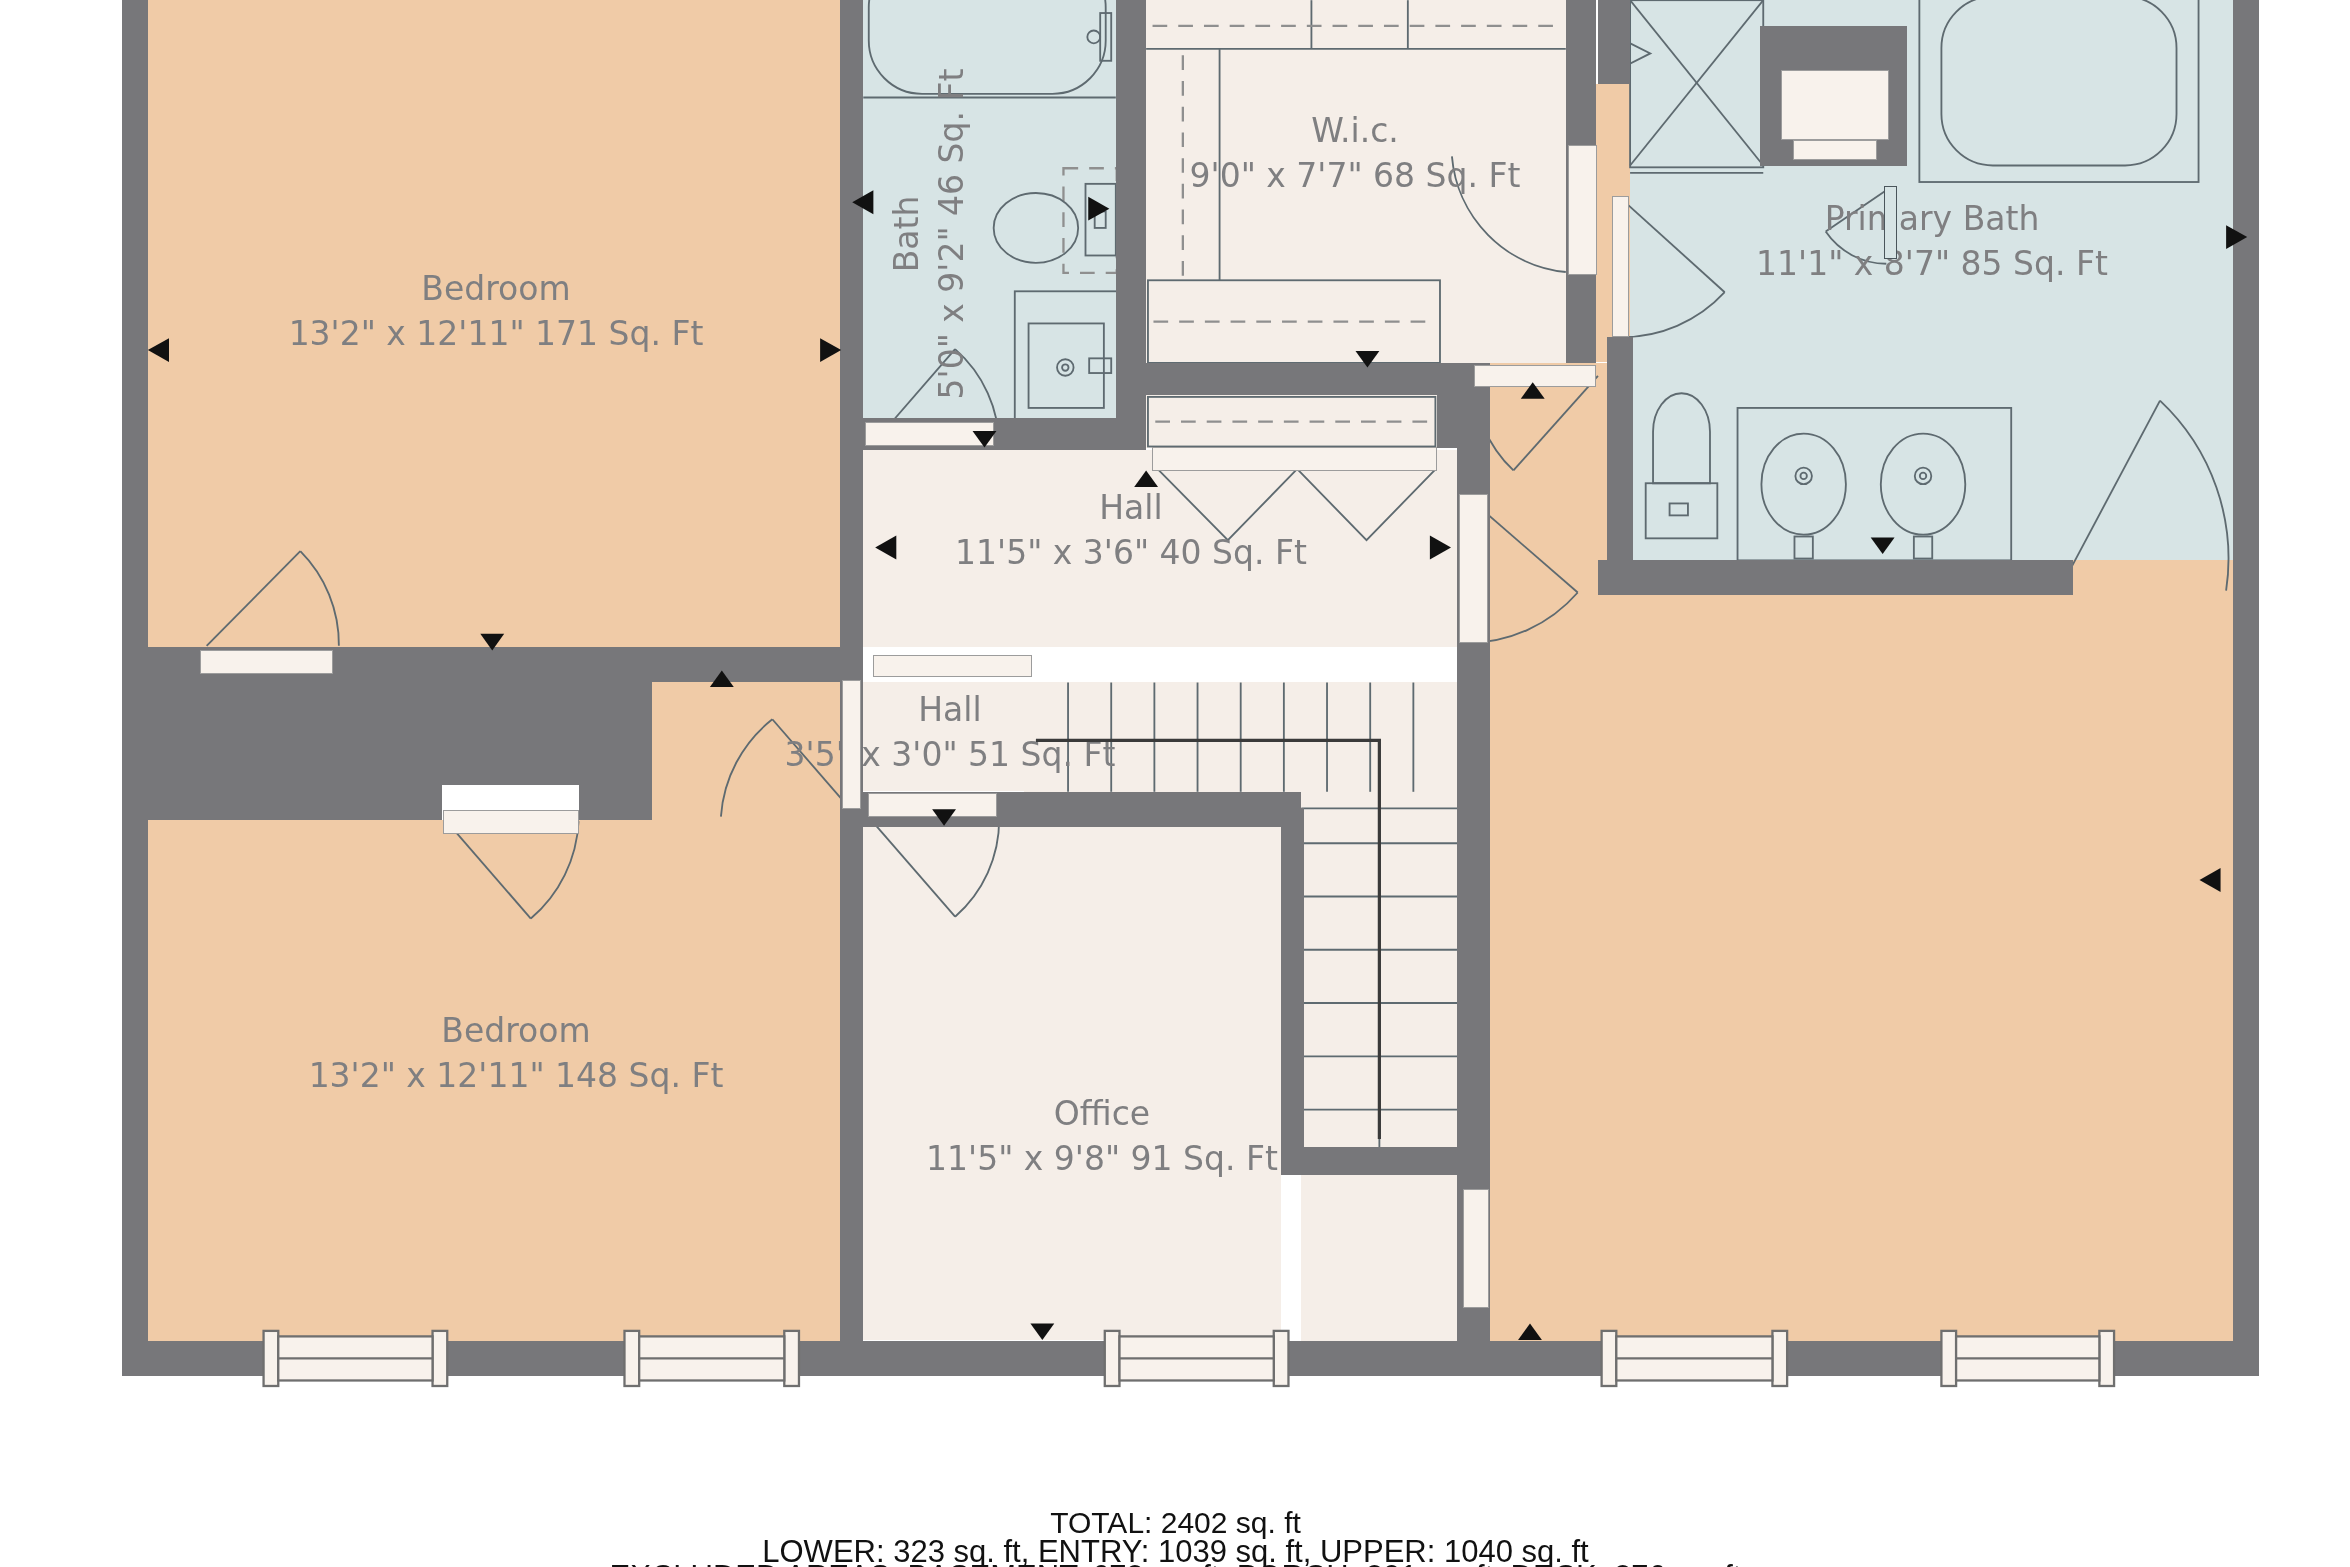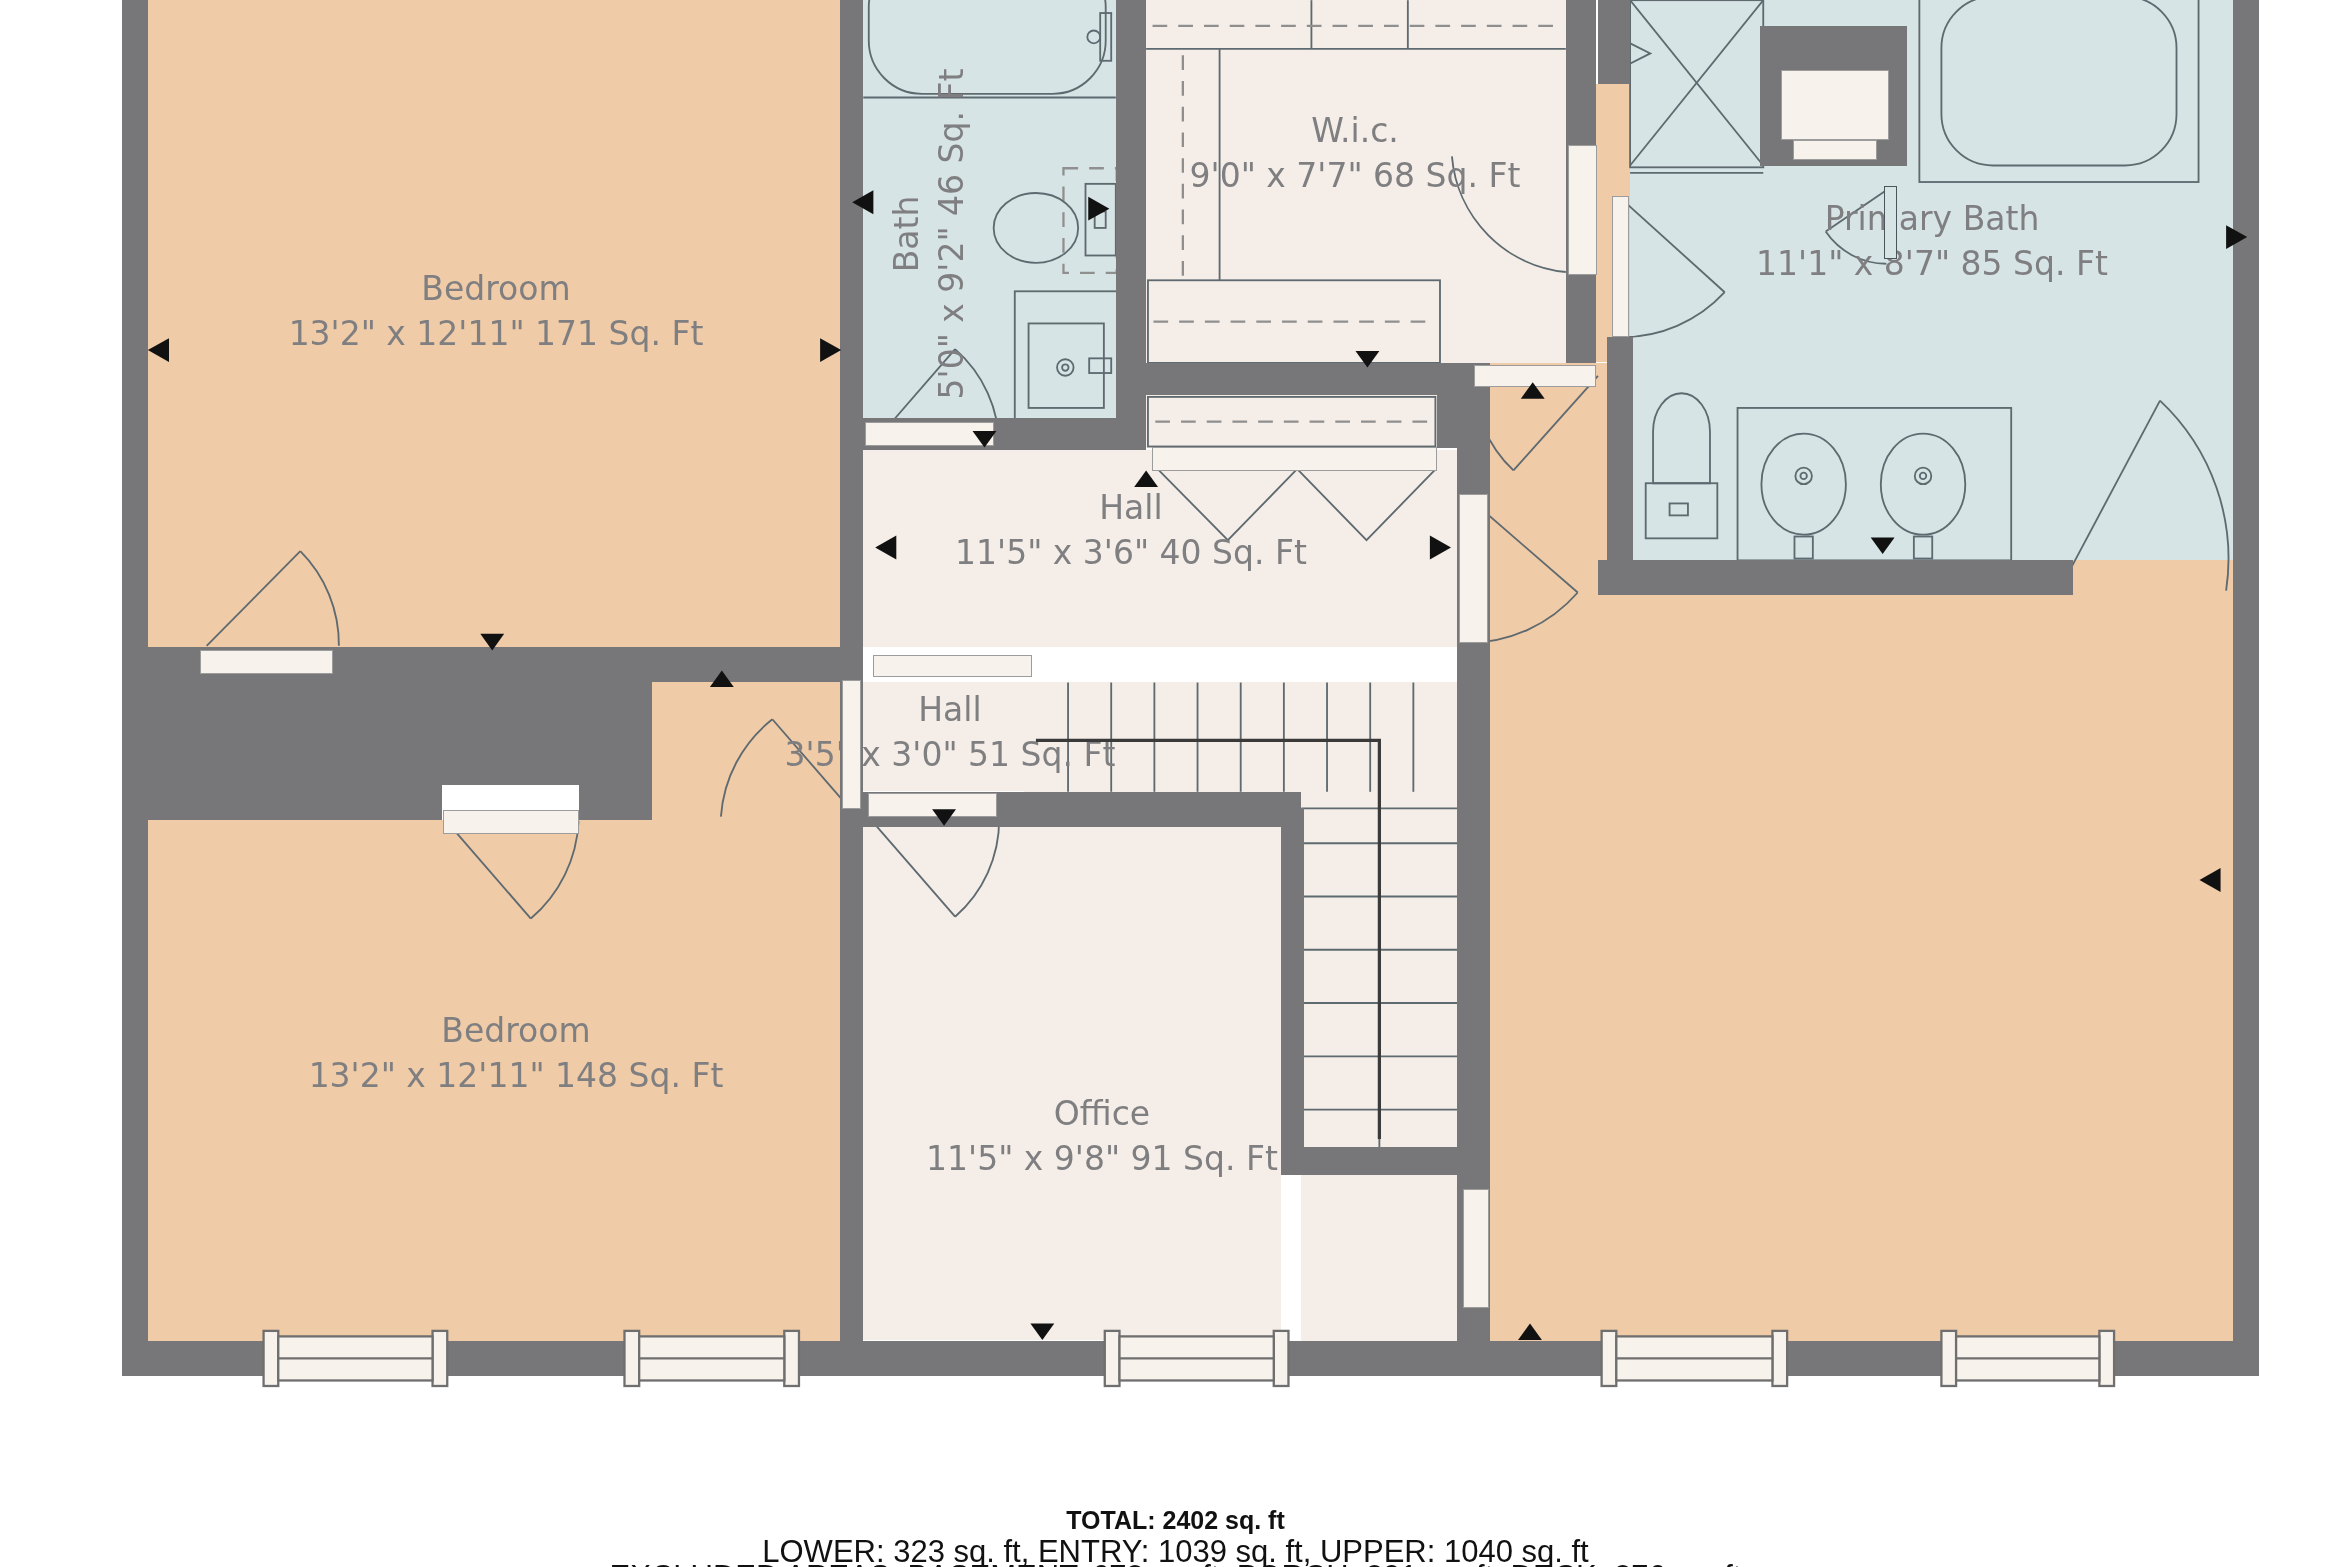--- a/index.html
+++ b/index.html
@@ -15,21 +15,21 @@
   .dl2{position:absolute;background:#d7e4e5;border:1.8px solid #4a555b;box-sizing:border-box;z-index:50;}
   .rlabel{position:absolute;z-index:20;color:#7f7f81;font-size:33px;line-height:45px;text-align:center;white-space:nowrap;transform:translateX(-50%);}
   .rlabel.rot{transform:translate(-50%,-50%) rotate(-90deg);}
   svg.under{position:absolute;left:0;top:0;z-index:15;}
   svg.over{position:absolute;left:0;top:0;z-index:60;}
   svg.under *{fill:none;stroke:#5e6a70;stroke-width:2;}
   svg.under .dash{stroke:#8f8f8f;stroke-width:2.5;stroke-dasharray:16 12;}
   svg.under .thin{stroke:#8f8f8f;stroke-width:2;}
   svg.under .tread{stroke:#4d4d4d;stroke-width:2;}
   .summary{position:absolute;left:0;width:2351px;text-align:center;z-index:70;color:#111;font-family:"Liberation Sans",sans-serif;}
-  .summary.b{font-weight:bold;font-size:25px;}
+  .summary.b{font-weight:normal;font-size:30px;}
   .summary.r{font-size:31px;}
 </style>
 </head>
 <body>
 
 <div id="plan">
 
   <div class="rm tan" style="left: 148px; top: 0px; width: 692px; height: 647px;"></div>
     <div class="rm tan" style="left: 652px; top: 682px; width: 188px; height: 138px;"></div>
     <div class="rm tan" style="left: 148px; top: 820px; width: 692px; height: 521px;"></div>

